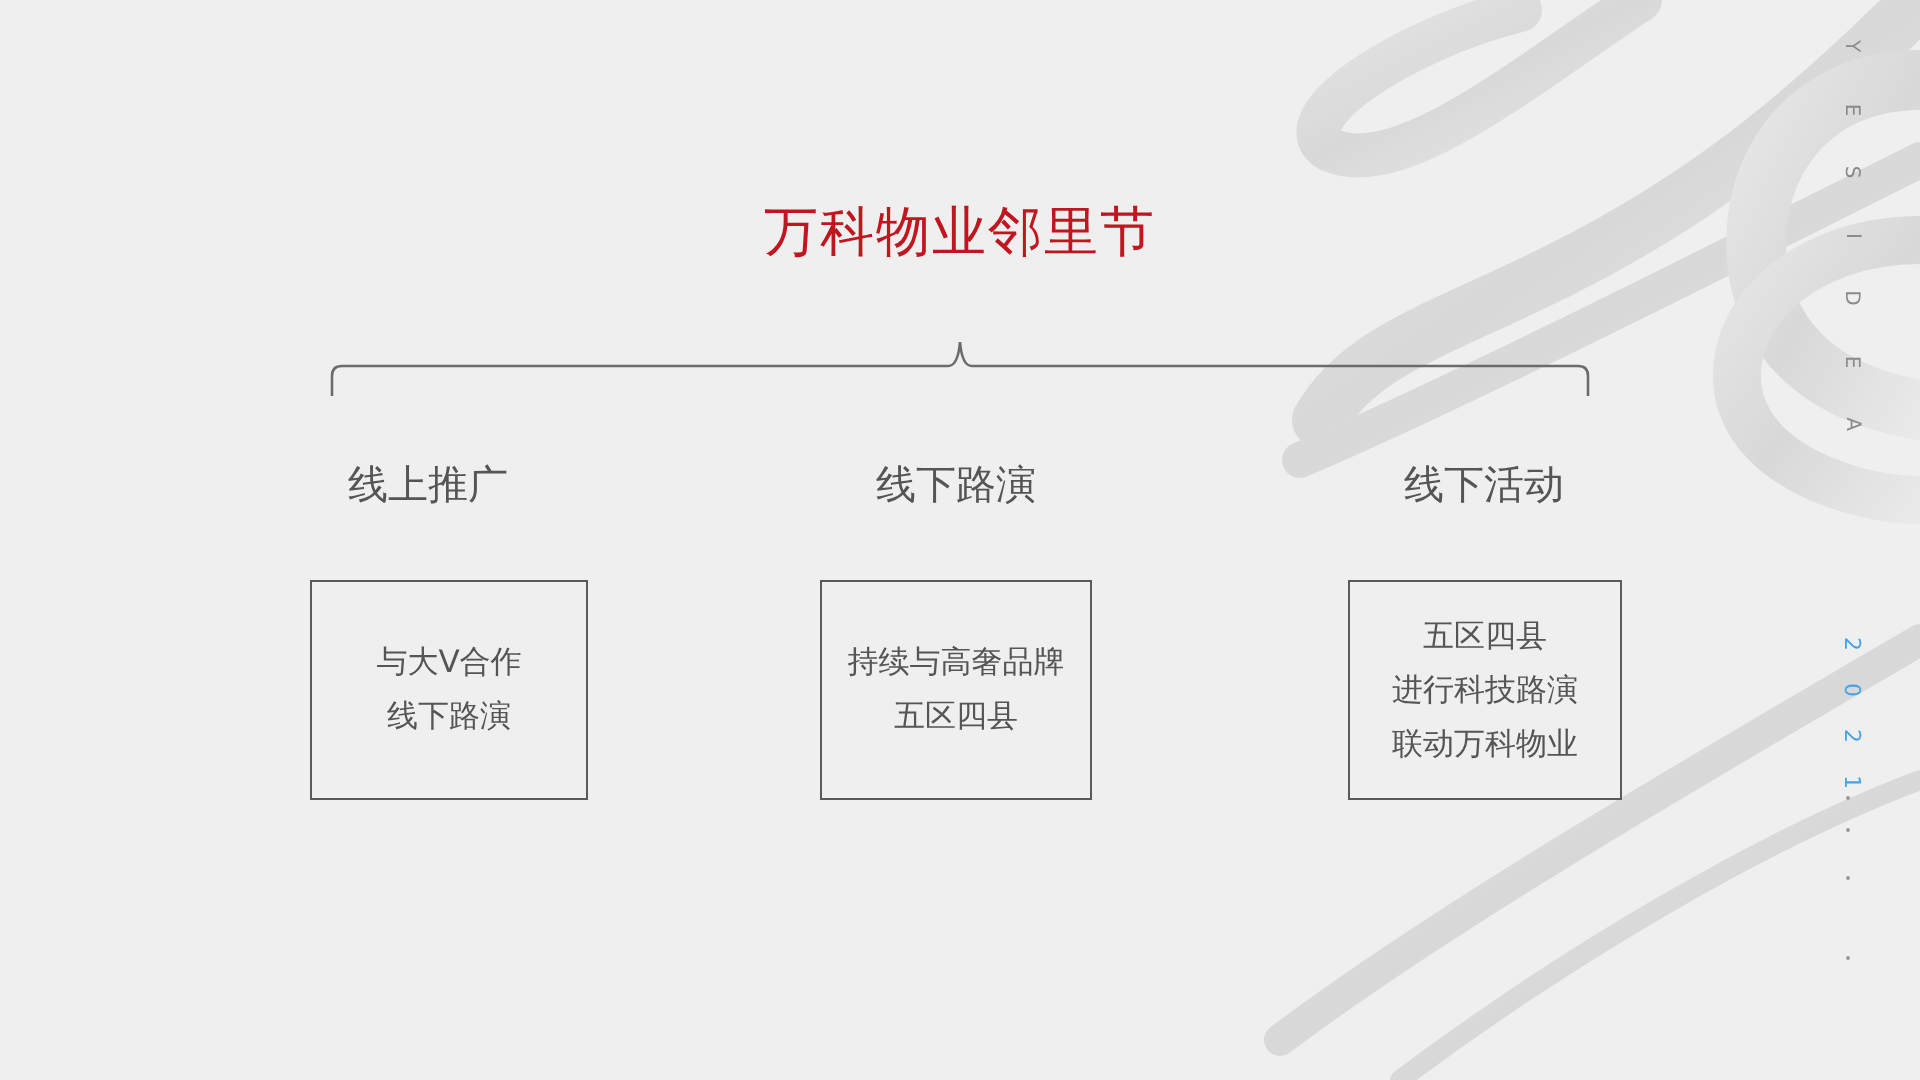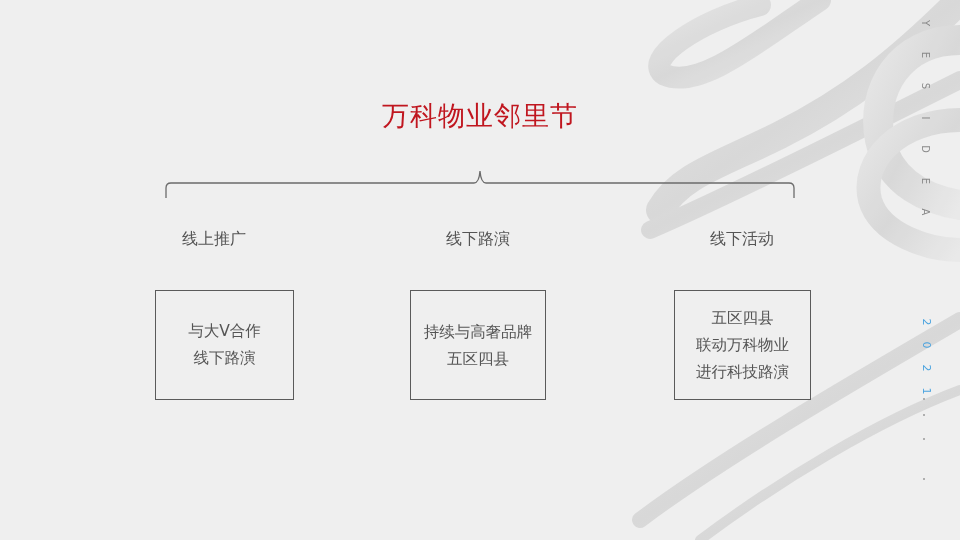--- a/index.html
+++ b/index.html
@@ -1,21 +1,21 @@
 <!DOCTYPE html>
 <html><head>
 <meta charset="utf-8">
 <style>
   html,body{margin:0;padding:0;}
   body{width:960px;height:540px;overflow:hidden;background:#efefef;position:relative;
        font-family:"DejaVu Sans","Liberation Sans",sans-serif;}
   .bg-swirl{position:absolute;left:0;top:0;width:960px;height:540px;pointer-events:none;}
   .title{position:absolute;left:0;width:960px;top:98px;text-align:center;font-size:27px;color:#c0161f;letter-spacing:1px;}
   .brace{position:absolute;left:164px;top:168px;width:632px;height:36px;}
-  .col-head{position:absolute;top:229px;font-size:16px;color:#555;text-align:center;width:200px;}
+  .col-head{position:absolute;top:229px;font-size:20px;color:#555;text-align:center;width:200px;}
   .box{position:absolute;top:290px;height:110px;border:1px solid #5a5a5a;box-sizing:border-box;
        display:flex;flex-direction:column;justify-content:center;align-items:center;}
   .box .line{font-size:15.5px;color:#555;line-height:27px;white-space:nowrap;}
   .vtext{position:absolute;left:915px;width:20px;display:flex;flex-direction:column;align-items:center;}
   .vtext span{display:block;transform:rotate(90deg);font-size:10px;line-height:10px;}
   .letters span{color:#8a8a8a;margin-bottom:21.5px;}
   .year span{color:#4aa3df;margin-bottom:13px;font-size:11px;}
   .dot{position:absolute;left:923px;width:2px;height:2px;background:#9a9a9a;border-radius:1px;}
 </style>
 </head>
@@ -53,22 +53,22 @@
 <div class="box" style="left:155px;width:139px;">
   <div class="line">与大V合作</div>
   <div class="line">线下路演</div>
 </div>
 <div class="box" style="left:410px;width:136px;font-family:Liberation Serif, serif;">
   <div class="line">持续与高奢品牌</div>
   <div class="line">五区四县</div>
 </div>
 <div class="box" style="left:674px;width:137px;">
   <div class="line">五区四县</div>
+  <div class="line">进行科技路演</div>
   <div class="line">联动万科物业</div>
-  <div class="line">进行科技路演</div>
 </div>
 
 <div class="vtext letters" style="top:18px;">
   <span>Y</span>
   <span>E</span>
   <span>S</span>
   <span>I</span>
   <span>D</span>
   <span>E</span>
   <span>A</span>

